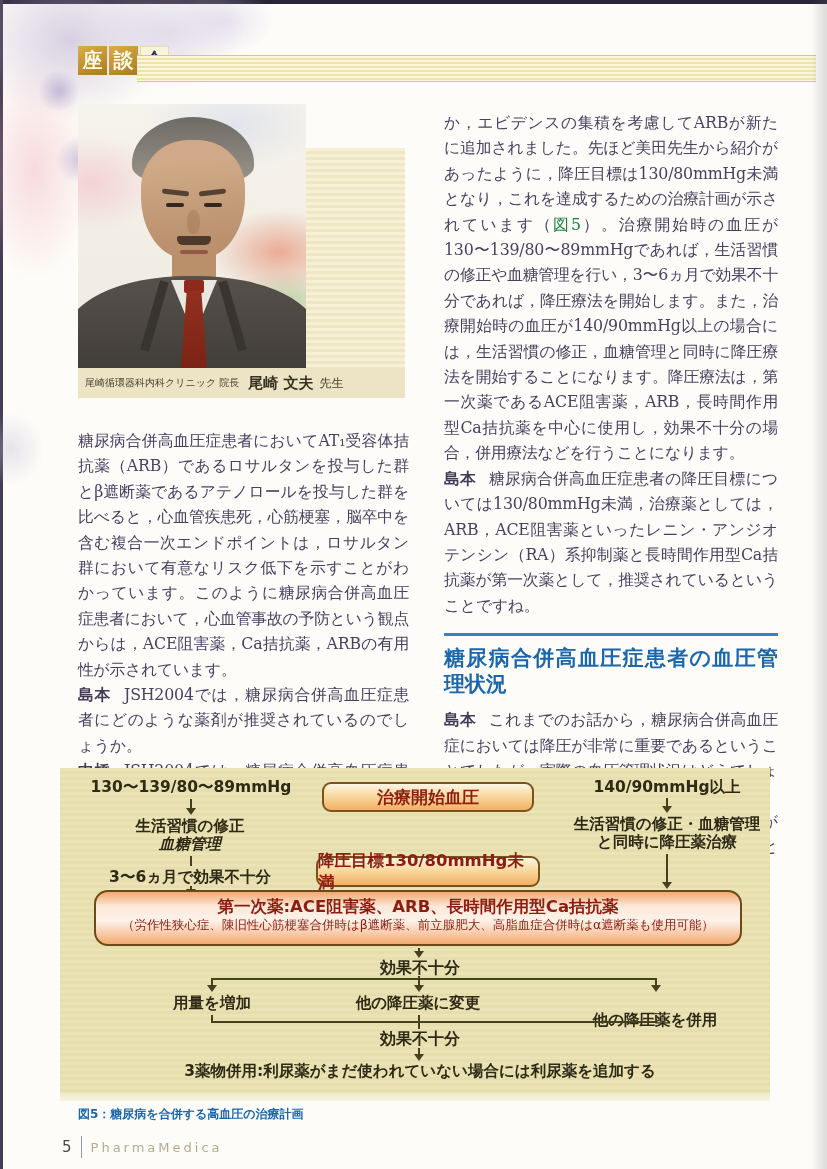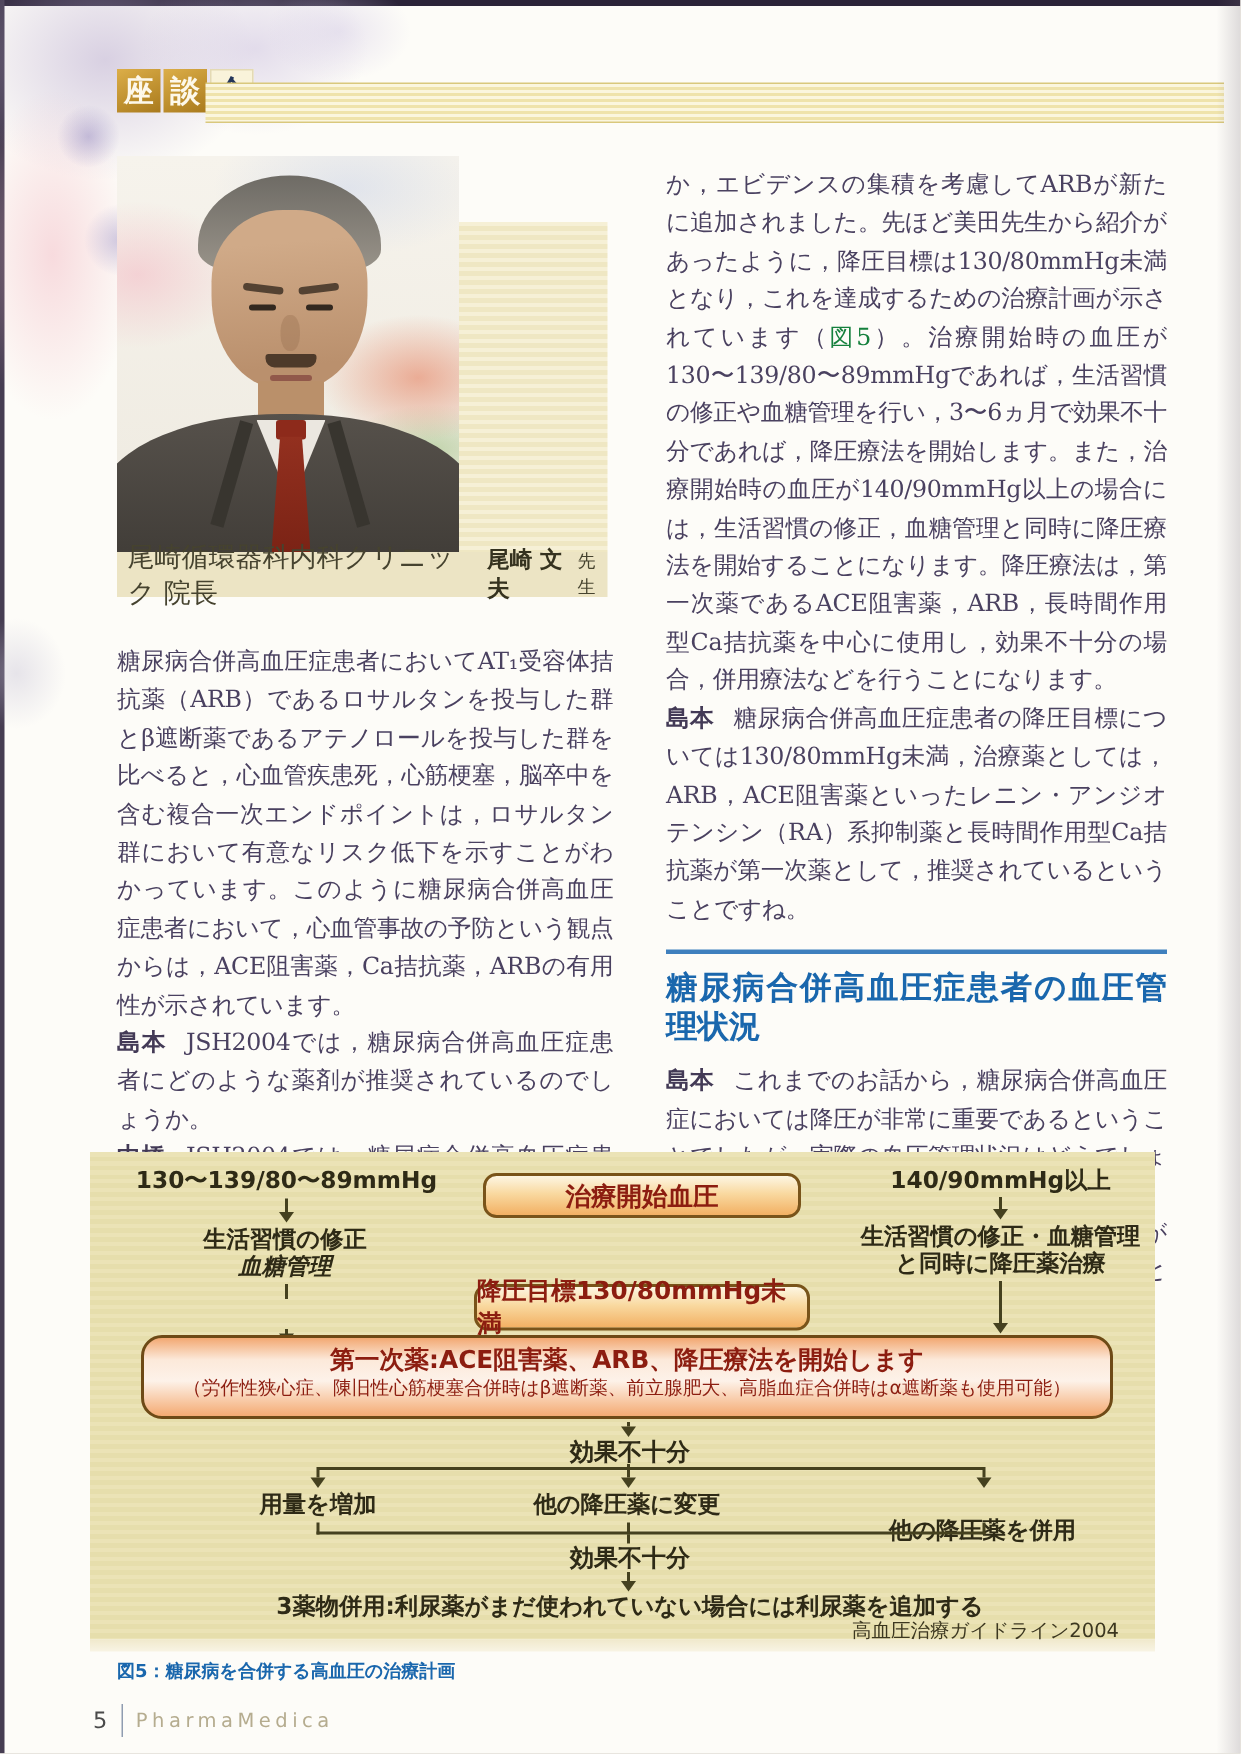--- a/index.html
+++ b/index.html
@@ -56,21 +56,21 @@
   .shirt{left:93px;top:176px;width:46px;height:56px;background:#ebe7e0;
          clip-path:polygon(0 0,100% 0,50% 100%);}
   .tieknot{left:106px;top:176px;width:20px;height:13px;background:#8d2a1b;border-radius:2px;}
   .tie{left:103px;top:187px;width:26px;height:77px;background:linear-gradient(#93301f,#7b2315);
        clip-path:polygon(22% 0,78% 0,100% 100%,0 100%);}
   .side-panel{position:absolute;left:306px;top:148px;width:99px;height:220px;
        background:repeating-linear-gradient(180deg,#f6f0d6 0px,#f6f0d6 3px,#efe7c3 3px,#efe7c3 6px);}
   .caption-bar{position:absolute;left:78px;top:368px;width:327px;height:30px;background:#ece4c4;
        display:flex;align-items:center;padding-left:7px;box-sizing:border-box;
        font-family:"DejaVu Sans",sans-serif;color:#46432f;}
-  .cap-clinic{font-size:18px;} .cap-name{font-size:15px;font-weight:bold;margin-left:9px;color:#35321f;}
+  .cap-clinic{font-size:10px;} .cap-name{font-size:15px;font-weight:bold;margin-left:9px;color:#35321f;}
   .cap-suffix{font-size:12px;margin-left:6px;}
   
   .col{position:absolute;text-align:justify;color:#4a4160;font-size:15.8px;line-height:25.4px;
        letter-spacing:-0.2px;}
   .col p{margin:0;}
   .left-col{left:78px;top:428px;width:331px;}
   .right-col{left:444px;top:110px;width:334px;}
   .speaker{font-family:"DejaVu Sans",sans-serif;font-weight:bold;margin-right:13px;color:#433a56;}
   .figref{color:#15803d;}
   .section{margin-top:15px;margin-bottom:10px;}
@@ -171,36 +171,37 @@
   </div>
 
   <div class="panel">
 
     <div class="ftext" style="left:20px;top:10px;width:222px;">130〜139/80〜89mmHg</div>
     <div class="vl" style="left:130px;top:31px;height:9px;"></div>
     <div class="ah" style="left:126px;top:40px;"></div>
     <div class="ftext" style="left:30px;top:49px;width:200px;">生活習慣の修正</div>
     <div class="ftext" style="left:30px;top:67px;width:200px;font-style:italic;">血糖管理</div>
     <div class="vl" style="left:130px;top:88px;height:10px;"></div>
+    <div class="ftext" style="left:15px;top:100px;width:230px;">3〜6ヵ月で効果不十分</div>
     <div class="vl" style="left:130px;top:118px;height:4px;"></div>
     <div class="ah" style="left:126px;top:121px;"></div>
 
     <div class="obox" style="left:262px;top:14px;width:212px;height:30px;font-size:17px;">治療開始血圧</div>
     <div class="obox" style="left:256px;top:88px;width:224px;height:31px;font-size:16.5px;">降圧目標130/80mmHg未満</div>
 
     <div class="ftext" style="left:517px;top:10px;width:180px;">140/90mmHg以上</div>
     <div class="vl" style="left:606px;top:30px;height:8px;"></div>
     <div class="ah" style="left:602px;top:38px;"></div>
     <div class="ftext" style="left:492px;top:47px;width:230px;">生活習慣の修正・血糖管理</div>
     <div class="ftext" style="left:492px;top:65px;width:230px;">と同時に降圧薬治療</div>
     <div class="vl" style="left:606px;top:86px;height:28px;"></div>
     <div class="ah" style="left:602px;top:114px;"></div>
 
     <div class="bigbox" style="left:34px;top:122px;width:648px;height:56px;">
-      <div class="t1">第一次薬:ACE阻害薬、ARB、降圧療法を開始します</div>
+      <div class="t1">第一次薬:ACE阻害薬、ARB、長時間作用型Ca拮抗薬</div>
       <div class="t2">（労作性狭心症、陳旧性心筋梗塞合併時はβ遮断薬、前立腺肥大、高脂血症合併時はα遮断薬も使用可能）</div>
     </div>
 
     <div class="vl" style="left:358px;top:180px;height:3px;"></div>
     <div class="ah" style="left:354px;top:183px;"></div>
     <div class="ftext fsmall" style="left:280px;top:191px;width:160px;font-size:16px;">効果不十分</div>
     <div class="vl" style="left:358px;top:208px;height:4px;"></div>
     <div class="hl" style="left:151px;top:210px;width:446px;"></div>
     <div class="vl" style="left:151px;top:212px;height:5px;"></div>
     <div class="vl" style="left:358px;top:212px;height:5px;"></div>
@@ -214,21 +215,20 @@
 
     <div class="vl" style="left:151px;top:247px;height:8px;"></div>
     <div class="vl" style="left:358px;top:247px;height:8px;"></div>
     <div class="vl" style="left:595px;top:247px;height:8px;"></div>
     <div class="hl" style="left:151px;top:253px;width:446px;"></div>
     <div class="vl" style="left:358px;top:255px;height:6px;"></div>
     <div class="ftext fsmall" style="left:280px;top:262px;width:160px;font-size:16px;">効果不十分</div>
     <div class="vl" style="left:358px;top:280px;height:6px;"></div>
     <div class="ah" style="left:354px;top:286px;"></div>
     <div class="ftext" style="left:60px;top:294px;width:600px;font-size:15.5px;">3薬物併用:利尿薬がまだ使われていない場合には利尿薬を追加する</div>
-    <div class="source" style="right:24px;top:310px;width:240px;">高血圧治療ガイドライン2004</div>
   </div>
   <div class="panel-bottom"></div>
 
   <div class="fig-caption">図5：糖尿病を合併する高血圧の治療計画</div>
 
   <div class="footer">
     <span class="pagenum">5</span>
     <span class="fdiv"></span>
     <span class="journal">PharmaMedica</span>
   </div>

